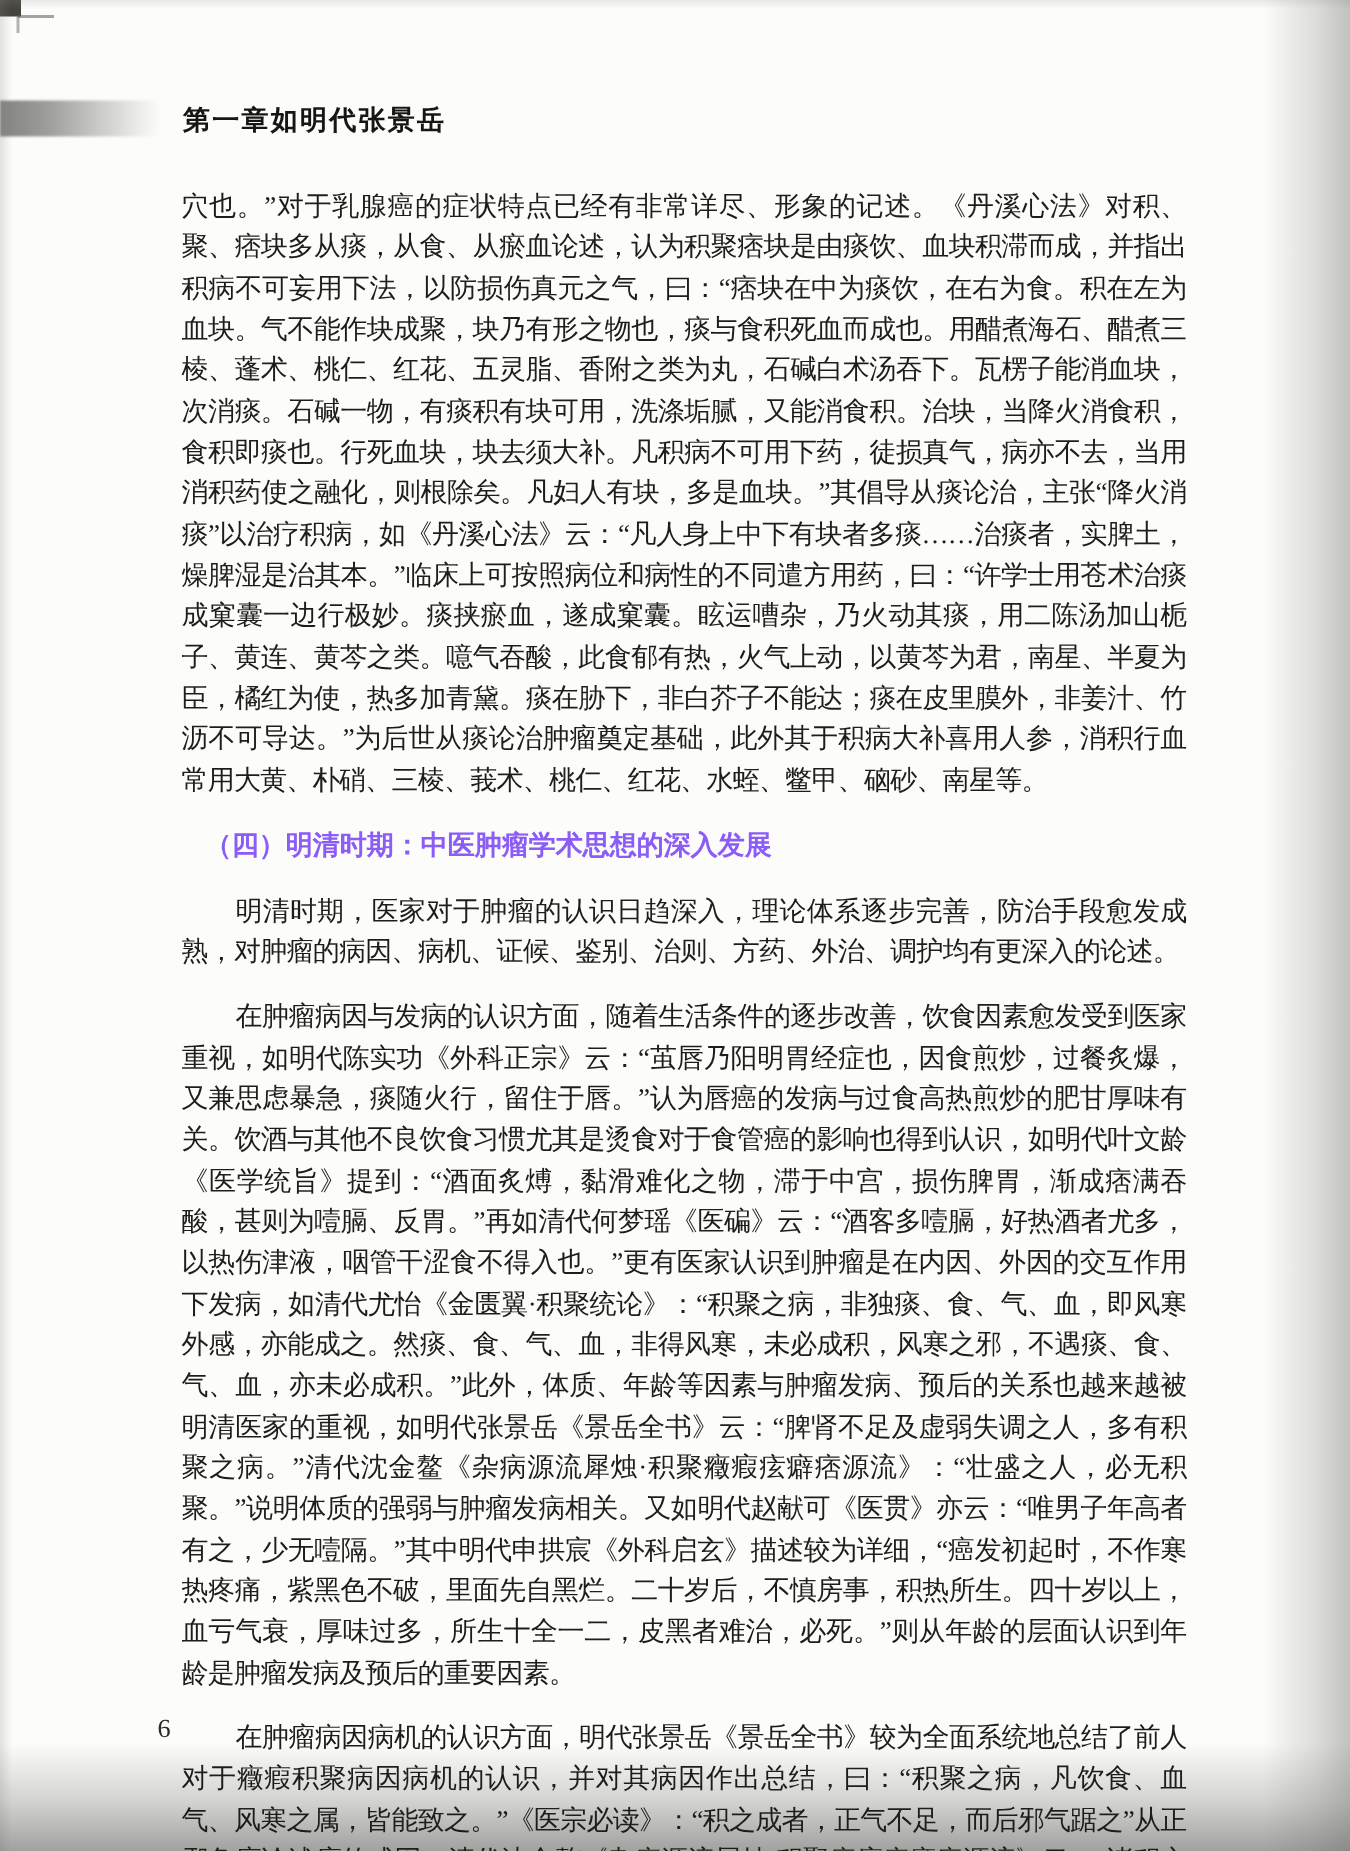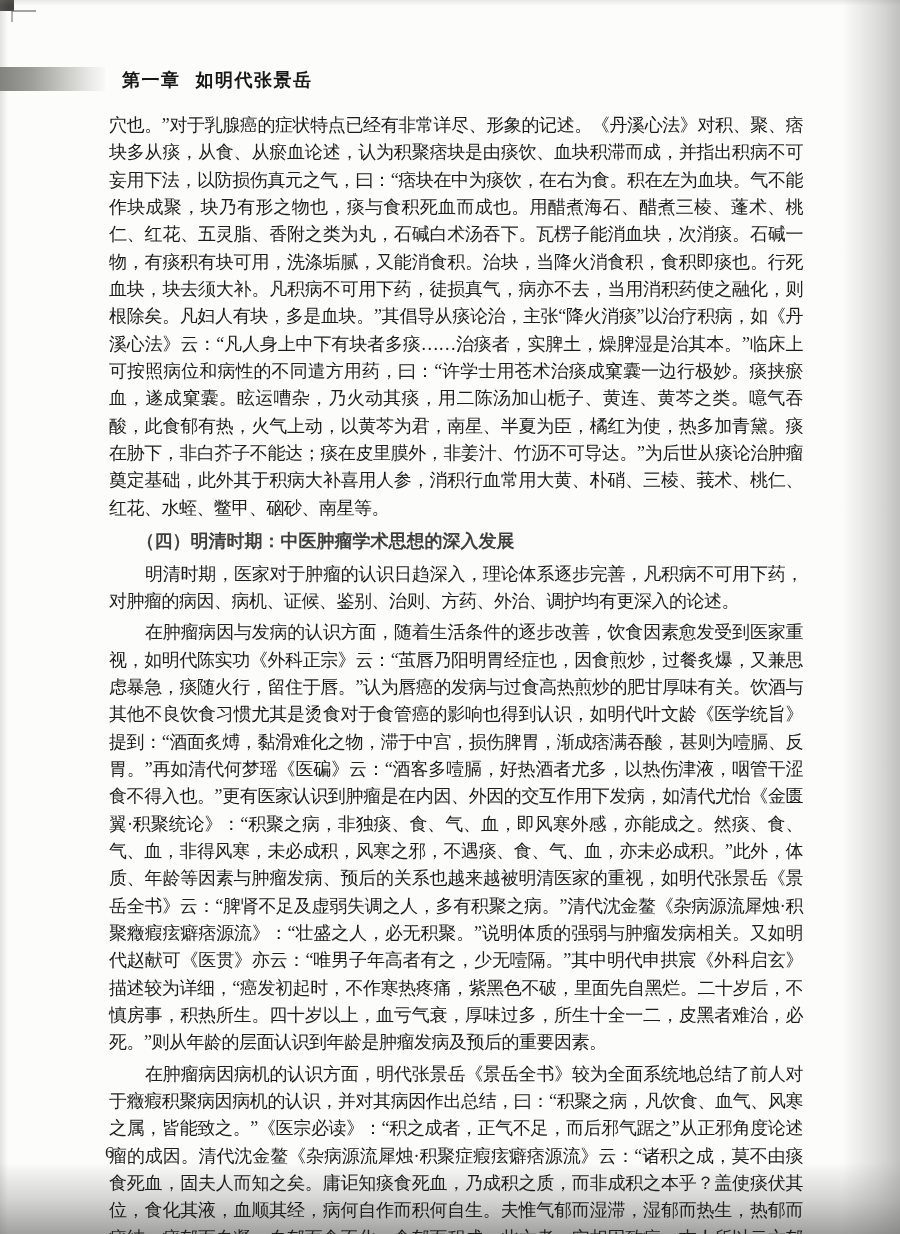--- a/index.html
+++ b/index.html
@@ -67,44 +67,44 @@
   }
   .chapter-header {
     position: absolute; left: 122px; top: 68px;
     font-family: "Liberation Sans", "DejaVu Sans", sans-serif;
     font-weight: bold;
     font-size: 18px;
     color: #161614;
     letter-spacing: 1.5px;
     white-space: nowrap;
   }
-  .chapter-header .chapter-no { margin-right: 15px; }
+  .chapter-header .chapter-no { }
 
   
   .document-body {
     position: absolute;
     left: 105px; top: 108px;
     width: 702px;
     font-size: 18px;
     line-height: 27.35px;
     letter-spacing: -0.5px;
     color: #1d1d1b;
     text-align: justify;
     text-justify: inter-ideograph;
   }
   .para {
-    margin: 4px;
+    margin: 16px;
     text-indent: 0;
   }
   .para.indent { text-indent: 2em; }
   .sec-heading {
     font-family: "Liberation Sans", "DejaVu Sans", sans-serif;
     font-weight: bold;
     font-size: 18px;
-    color: #404040;
+    color: #8b5cf6;
     margin: 6px 0 5px 0;
     text-indent: 1.75em;
     letter-spacing: 0;
   }
 
   .page-number {
     position: absolute;
     left: 105px; top: 1142px;
     font-size: 17.5px;
     color: #2a2a28;
@@ -123,18 +123,18 @@
 <div class="edge-bottom"></div>
 
 <div class="header-bar"></div>
 <div class="chapter-header">
   <span class="chapter-no">第一章</span><span>如明代张景岳</span>
 </div>
 
 <div class="document-body">
     <p class="para">穴也。”对于乳腺癌的症状特点已经有非常详尽、形象的记述。《丹溪心法》对积、聚、痞块多从痰，从食、从瘀血论述，认为积聚痞块是由痰饮、血块积滞而成，并指出积病不可妄用下法，以防损伤真元之气，曰：“痞块在中为痰饮，在右为食。积在左为血块。气不能作块成聚，块乃有形之物也，痰与食积死血而成也。用醋煮海石、醋煮三棱、蓬术、桃仁、红花、五灵脂、香附之类为丸，石碱白术汤吞下。瓦楞子能消血块，次消痰。石碱一物，有痰积有块可用，洗涤垢腻，又能消食积。治块，当降火消食积，食积即痰也。行死血块，块去须大补。凡积病不可用下药，徒损真气，病亦不去，当用消积药使之融化，则根除矣。凡妇人有块，多是血块。”其倡导从痰论治，主张“降火消痰”以治疗积病，如《丹溪心法》云：“凡人身上中下有块者多痰……治痰者，实脾土，燥脾湿是治其本。”临床上可按照病位和病性的不同遣方用药，曰：“许学士用苍术治痰成窠囊一边行极妙。痰挟瘀血，遂成窠囊。眩运嘈杂，乃火动其痰，用二陈汤加山栀子、黄连、黄芩之类。噫气吞酸，此食郁有热，火气上动，以黄芩为君，南星、半夏为臣，橘红为使，热多加青黛。痰在胁下，非白芥子不能达；痰在皮里膜外，非姜汁、竹沥不可导达。”为后世从痰论治肿瘤奠定基础，此外其于积病大补喜用人参，消积行血常用大黄、朴硝、三棱、莪术、桃仁、红花、水蛭、鳖甲、硇砂、南星等。</p>
     <h3 class="sec-heading">（四）明清时期：中医肿瘤学术思想的深入发展</h3>
-    <p class="para indent">明清时期，医家对于肿瘤的认识日趋深入，理论体系逐步完善，凡积病不可用下药，对肿瘤的病因、病机、证候、鉴别、治则、方药、外治、调护均有更深入的论述。</p>
+    <p class="para indent">明清时期，医家对于肿瘤的认识日趋深入，理论体系逐步完善，防治手段愈发成熟，对肿瘤的病因、病机、证候、鉴别、治则、方药、外治、调护均有更深入的论述。</p>
     <p class="para indent">在肿瘤病因与发病的认识方面，随着生活条件的逐步改善，饮食因素愈发受到医家重视，如明代陈实功《外科正宗》云：“茧唇乃阳明胃经症也，因食煎炒，过餐炙爆，又兼思虑暴急，痰随火行，留住于唇。”认为唇癌的发病与过食高热煎炒的肥甘厚味有关。饮酒与其他不良饮食习惯尤其是烫食对于食管癌的影响也得到认识，如明代叶文龄《医学统旨》提到：“酒面炙煿，黏滑难化之物，滞于中宫，损伤脾胃，渐成痞满吞酸，甚则为噎膈、反胃。”再如清代何梦瑶《医碥》云：“酒客多噎膈，好热酒者尤多，以热伤津液，咽管干涩食不得入也。”更有医家认识到肿瘤是在内因、外因的交互作用下发病，如清代尤怡《金匮翼·积聚统论》：“积聚之病，非独痰、食、气、血，即风寒外感，亦能成之。然痰、食、气、血，非得风寒，未必成积，风寒之邪，不遇痰、食、气、血，亦未必成积。”此外，体质、年龄等因素与肿瘤发病、预后的关系也越来越被明清医家的重视，如明代张景岳《景岳全书》云：“脾肾不足及虚弱失调之人，多有积聚之病。”清代沈金鳌《杂病源流犀烛·积聚癥瘕痃癖痞源流》：“壮盛之人，必无积聚。”说明体质的强弱与肿瘤发病相关。又如明代赵献可《医贯》亦云：“唯男子年高者有之，少无噎隔。”其中明代申拱宸《外科启玄》描述较为详细，“癌发初起时，不作寒热疼痛，紫黑色不破，里面先自黑烂。二十岁后，不慎房事，积热所生。四十岁以上，血亏气衰，厚味过多，所生十全一二，皮黑者难治，必死。”则从年龄的层面认识到年龄是肿瘤发病及预后的重要因素。</p>
     <p class="para indent">在肿瘤病因病机的认识方面，明代张景岳《景岳全书》较为全面系统地总结了前人对于癥瘕积聚病因病机的认识，并对其病因作出总结，曰：“积聚之病，凡饮食、血气、风寒之属，皆能致之。”《医宗必读》：“积之成者，正气不足，而后邪气踞之”从正邪角度论述瘤的成因。清代沈金鳌《杂病源流犀烛·积聚症瘕痃癖痞源流》云：“诸积之成，莫不由痰食死血，固夫人而知之矣。庸讵知痰食死血，乃成积之质，而非成积之本乎？盖使痰伏其位，食化其液，血顺其经，病何自作而积何自生。夫惟气郁而湿滞，湿郁而热生，热郁而痰结，痰郁而血凝，血郁而食不化，食郁而积成，此六者，实相因致病，古人所以云六郁为诸积之本也。”</p>
   </div>
 
 <div class="page-number">6</div>
 
 </body></html>

